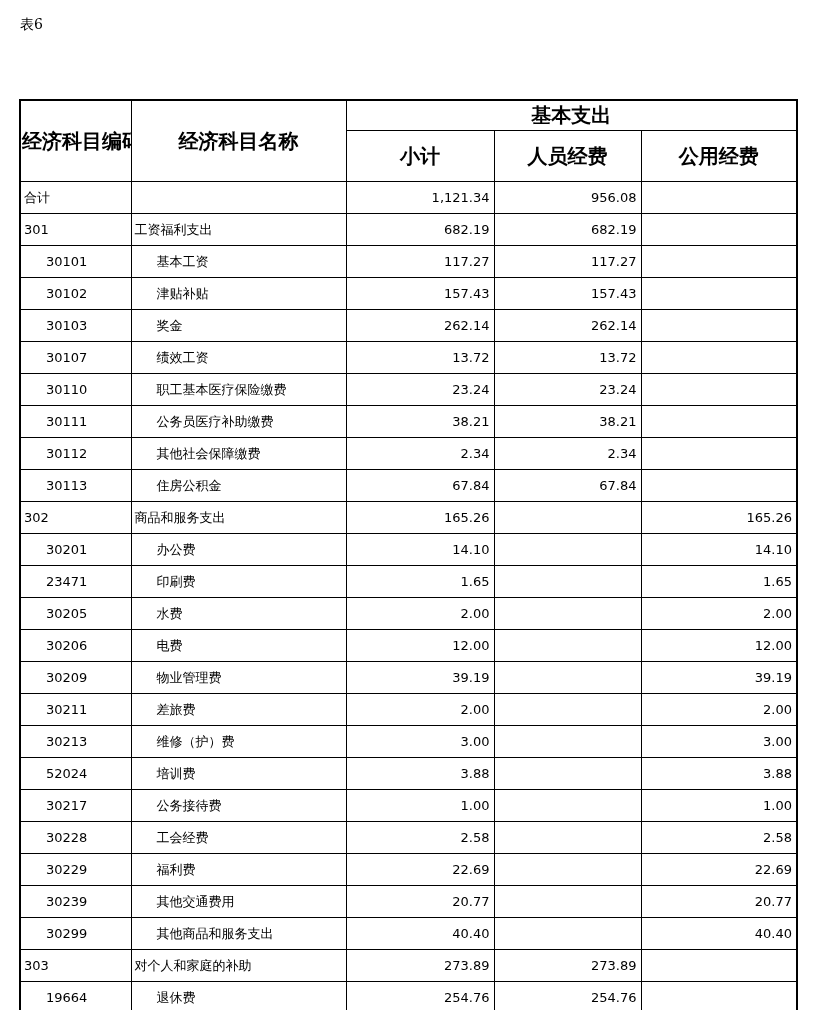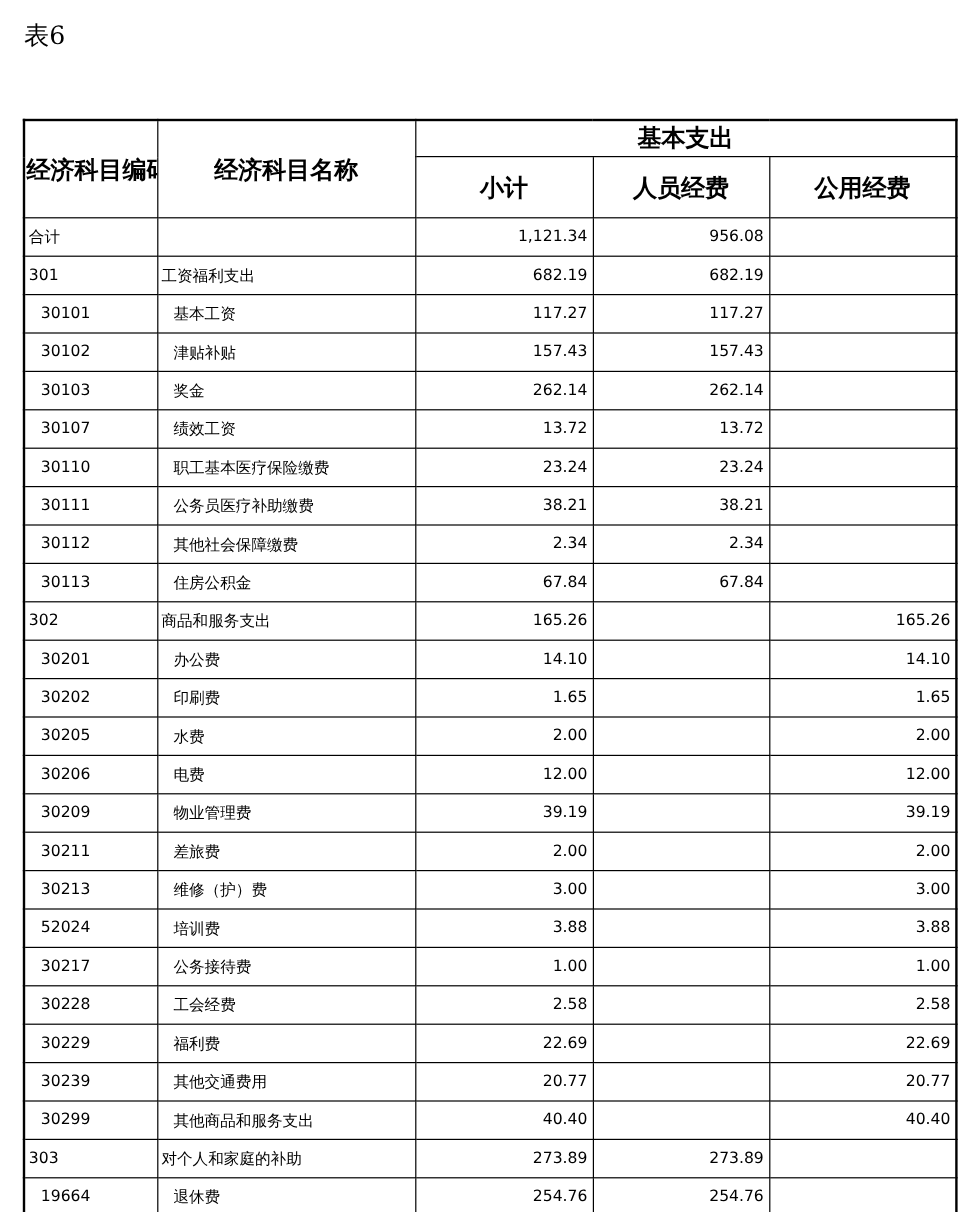--- a/index.html
+++ b/index.html
@@ -13,21 +13,21 @@
     position: relative;
     width: 813px;
     height: 1010px;
     background: #ffffff;
     overflow: hidden;
   }
   .table-label {
     position: absolute;
     left: 20px;
     top: 16px;
-    font-size: 21px;
+    font-size: 14px;
     font-family: "DejaVu Serif", "Liberation Serif", serif;
   }
   .title {
     position: absolute;
     left: 0;
     top: 38px;
     width: 100%;
     text-align: center;
     font-size: 27px;
     font-weight: bold;
@@ -64,21 +64,21 @@
     vertical-align: middle;
   }
   .h-group { height: 22px; }
   .h-sub   { height: 51px; margin-left: 12px; }
   table.budget td {
     height: 29px;
     font-size: 13px;
     vertical-align: middle;
   }
   td.code-cell, td.name-cell { text-align: left; padding-left: 3px; }
-  tr.lvl1 td.code-cell, tr.lvl1 td.name-cell { padding-left: 13px; }
+  tr.lvl1 td.code-cell, tr.lvl1 td.name-cell { padding-left: 25px; }
   td.num-cell { text-align: right; padding-right: 4px; }
   col.c-code { width: 111px; }
   col.c-name { width: 215px; }
   col.c-sub  { width: 148px; }
   col.c-per  { width: 147px; }
   col.c-pub  { width: 156px; }
 </style>
 </head>
 <body>
 
@@ -187,21 +187,21 @@
           <td class="num-cell">165.26</td>
         </tr>
         <tr class="lvl1">
           <td class="code-cell">30201</td>
           <td class="name-cell">办公费</td>
           <td class="num-cell">14.10</td>
           <td class="num-cell"></td>
           <td class="num-cell">14.10</td>
         </tr>
         <tr class="lvl1">
-          <td class="code-cell">30202</td>
+          <td class="code-cell">23471</td>
           <td class="name-cell">印刷费</td>
           <td class="num-cell">1.65</td>
           <td class="num-cell"></td>
           <td class="num-cell">1.65</td>
         </tr>
         <tr class="lvl1">
           <td class="code-cell">30205</td>
           <td class="name-cell">水费</td>
           <td class="num-cell">2.00</td>
           <td class="num-cell"></td>

